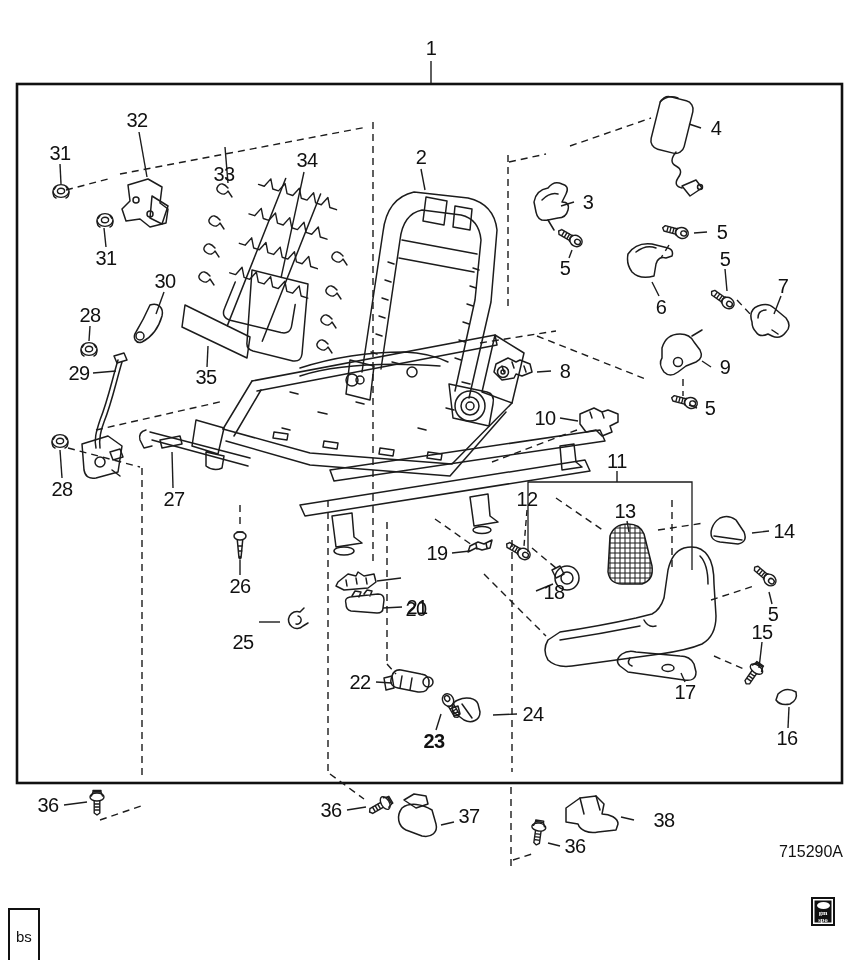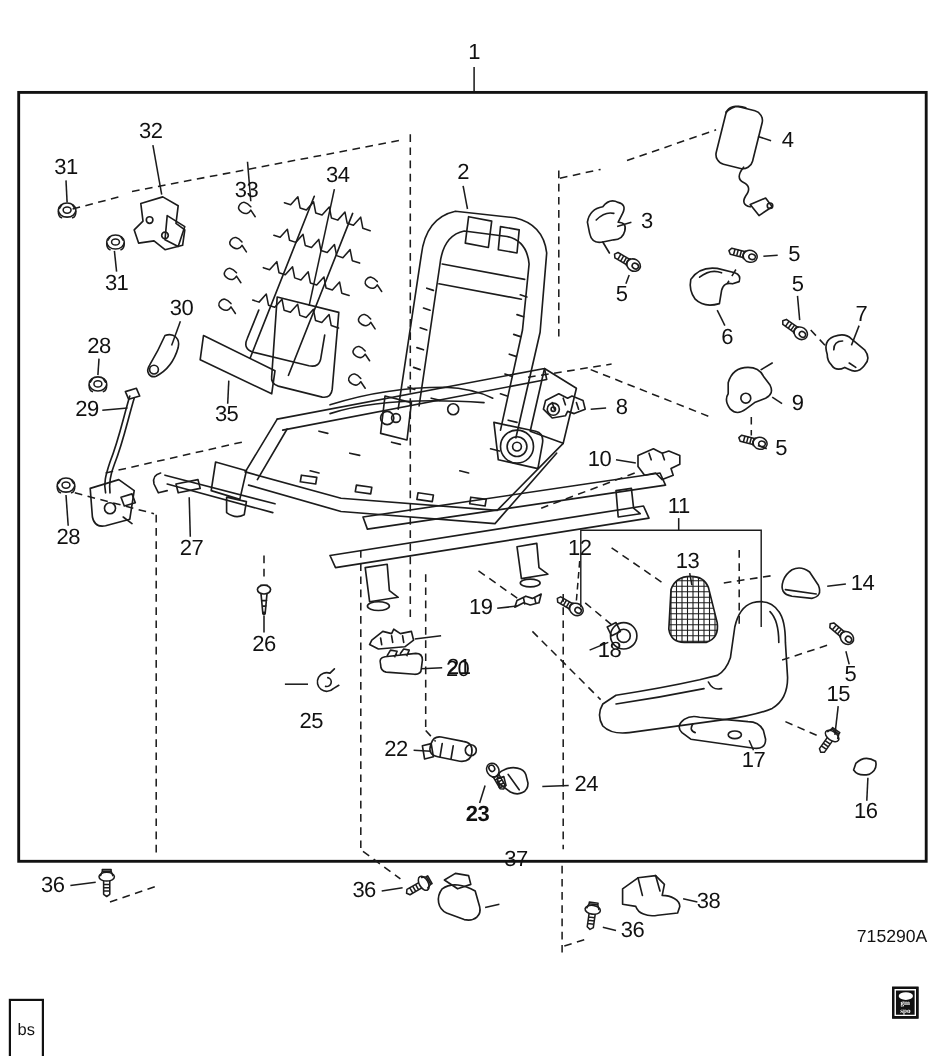--- a/index.html
+++ b/index.html
@@ -354,38 +354,38 @@
       <div class="callout" style="left: 762px; top: 632px;">15</div>
       <div class="callout" style="left: 787px; top: 738px;">16</div>
       <div class="callout" style="left: 685px; top: 692px;">17</div>
       <div class="callout" style="left: 522px; top: 592px; margin-left: 32px;">18</div>
       <div class="callout" style="left: 437px; top: 553px;">19</div>
       <div class="callout" style="left: 416px; top: 609px;">20</div>
       <div class="callout" style="left: 417px; top: 607px;">21</div>
       <div class="callout" style="left: 360px; top: 682px;">22</div>
       <div class="callout" style="left: 434px; top: 741px; font-weight: bold;">23</div>
       <div class="callout" style="left: 533px; top: 714px;">24</div>
-      <div class="callout" style="left: 243px; top: 656px; margin-left: 40px;">25</div>
+      <div class="callout" style="left: 243px; top: 642px;">25</div>
       <div class="callout" style="left: 240px; top: 586px;">26</div>
       <div class="callout" style="left: 174px; top: 499px;">27</div>
       <div class="callout" style="left: 90px; top: 315px;">28</div>
       <div class="callout" style="left: 62px; top: 489px;">28</div>
       <div class="callout" style="left: 79px; top: 373px;">29</div>
       <div class="callout" style="left: 165px; top: 281px;">30</div>
       <div class="callout" style="left: 60px; top: 153px;">31</div>
       <div class="callout" style="left: 106px; top: 258px;">31</div>
       <div class="callout" style="left: 137px; top: 120px;">32</div>
       <div class="callout" style="left: 224px; top: 135px; margin-top: 39px;">33</div>
       <div class="callout" style="left: 307px; top: 160px;">34</div>
       <div class="callout" style="left: 206px; top: 377px;">35</div>
       <div class="callout" style="left: 48px; top: 805px;">36</div>
       <div class="callout" style="left: 331px; top: 810px;">36</div>
       <div class="callout" style="left: 575px; top: 846px;">36</div>
-      <div class="callout" style="left: 469px; top: 782px;">37</div>
-      <div class="callout" style="left: 644px; top: 820px; text-align: center;">38</div>
+      <div class="callout" style="left: 469px; top: 816px;">37</div>
+      <div class="callout" style="left: 664px; top: 820px; text-align: center;">38</div>
     </div>
 
   <div class="figcode">715290A</div>
 
   <div class="gm-logo">
     <div class="gm-oval"></div>
     <div class="gm-text">
       <span>gm</span><br>
       <span>spo</span>
     </div>

